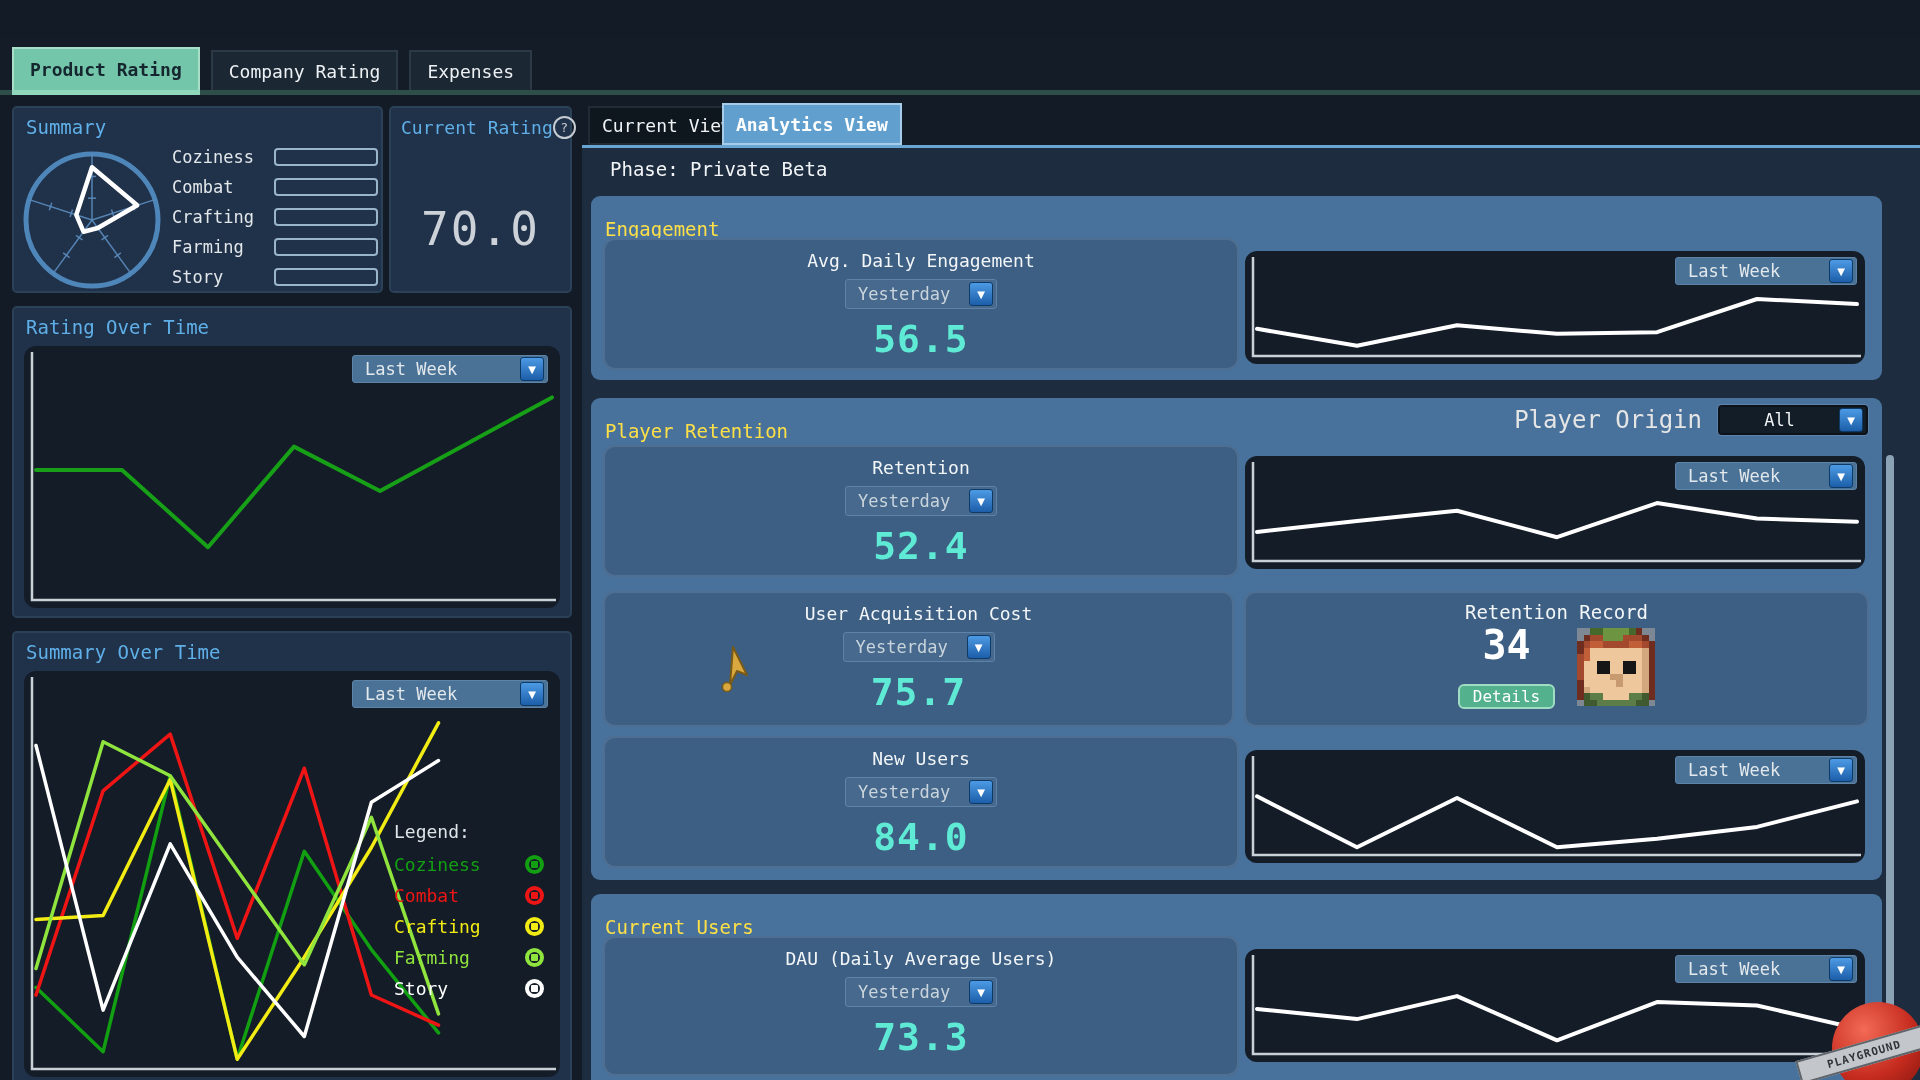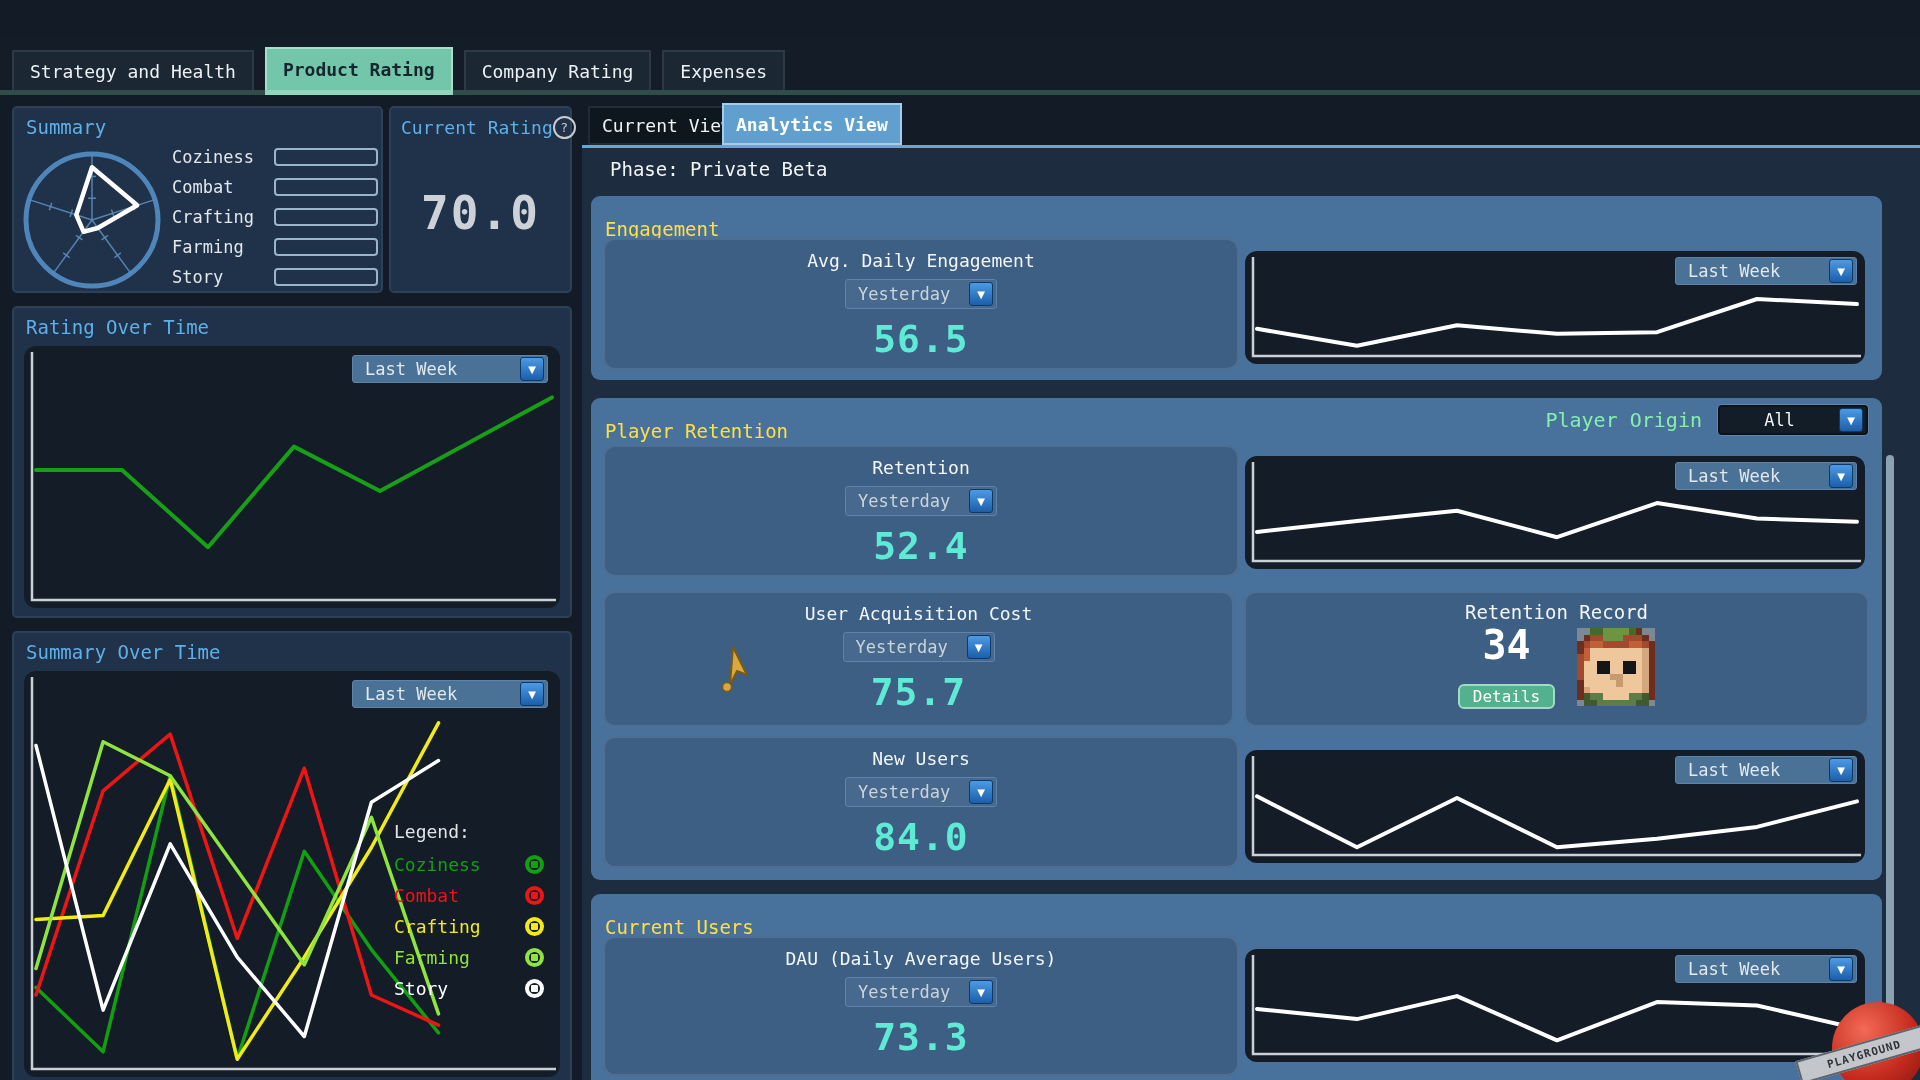--- a/index.html
+++ b/index.html
@@ -43,21 +43,21 @@
   .bar-row{position:absolute;left:158px;display:flex;align-items:center;height:26px;}
   .bar-label{width:102px;font-size:17px;color:#e2e7ea;}
   .bar-outer{width:100px;height:14px;border:2px solid #9ab4c8;border-radius:4px;overflow:hidden;background:#20314a;}
   .bar-fill{height:100%;background:#6f9cc2;}
 
   
   .cr-head{position:absolute;left:10px;top:8px;display:flex;align-items:center;}
   .cr-label{font-size:18px;color:#5fb0e8;white-space:nowrap;}
   .help{width:19px;height:19px;border:2px solid #c6ccd2;border-radius:50%;color:#c6ccd2;
         display:flex;align-items:center;justify-content:center;font-size:13px;flex:0 0 19px;}
-  .cr-value{position:absolute;left:0;right:0;top:78px;text-align:center;font-size:46px;color:#ccd2d8;letter-spacing:2px;font-weight:bold;}
+  .cr-value{position:absolute;left:0;right:0;top:94px;text-align:center;font-size:46px;color:#ccd2d8;letter-spacing:2px;}
 
   
   .legend{position:absolute;right:16px;top:150px;width:150px;z-index:2;}
   .lg-title{font-size:18px;color:#dfe4e8;margin-bottom:12px;text-align:left;}
   .lg-row{display:flex;justify-content:space-between;align-items:center;margin-bottom:10px;}
   .lg-name{font-size:18px;}
   .ring{display:inline-flex;align-items:center;justify-content:center;width:11px;height:11px;
         border:4px solid;border-radius:50%;}
   .ring-dot{width:7px;height:7px;border-radius:1px;}
 
@@ -71,21 +71,21 @@
 
   .section{position:absolute;background:#48719b;border-radius:9px;box-sizing:border-box;}
   .stitle{position:absolute;left:14px;top:22px;font-size:19px;color:#fde047;white-space:nowrap;}
   .stat{position:absolute;background:#3d5f83;border-radius:12px;display:flex;flex-direction:column;
         align-items:center;box-shadow:inset 0 0 0 2px rgba(160,190,215,.18);box-sizing:border-box;}
   .stat .st{font-size:18px;color:#f3f6f8;margin-top:12px;white-space:nowrap;}
   .stat .dd{margin-top:8px;width:152px;height:30px;}
   .stat .sv{font-size:38px;font-weight:bold;color:#5eead4;margin-top:8px;letter-spacing:1px;}
 
   .origin{position:absolute;right:14px;top:7px;display:flex;align-items:center;gap:16px;z-index:2;}
-  .origin-label{font-size:20px;color:#86efac;}
+  .origin-label{font-size:24px;color:#e5e5e5;}
   .origin .dd{width:150px;height:30px;justify-content:space-between;padding-left:0;}
   .origin .dd .val{flex:1;text-align:center;}
 
   
   .rr-title{font-size:19px;color:#f3f6f8;margin-top:10px;}
   .rr-row{display:flex;align-items:center;gap:22px;margin-top:2px;}
   .rr-col{display:flex;flex-direction:column;align-items:center;gap:19px;}
   .rr-value{font-size:40px;font-weight:bold;color:#ffffff;line-height:1;}
   .btn-details{background:#53b18e;border:2px solid #9fdcc3;border-radius:6px;color:#fff;
                font-size:16px;padding:1px 13px;font-family:"DejaVu Sans Mono",monospace;}
@@ -102,21 +102,20 @@
 </style>
 </head>
 <body>
 
 <div id="screen">
 
 
   <div class="tabbar">
     <div class="tabstrip"></div>
     <div class="tabs">
-      <div class="tab">Strategy and Health</div>
       <div class="tab active">Product Rating</div>
       <div class="tab">Company Rating</div>
       <div class="tab">Expenses</div>
     </div>
   </div>
 
   <div class="panel" style="left:12px;top:106px;width:371px;height:187px;">
     <div class="ptitle">Summary</div>
     <svg class="chart" style="left:4px;top:36px;width:148px;height:148px;" viewBox="0 0 148 148">
         <circle cx="74" cy="76" r="66" fill="none" stroke="#4e86ba" stroke-width="5"></circle>

